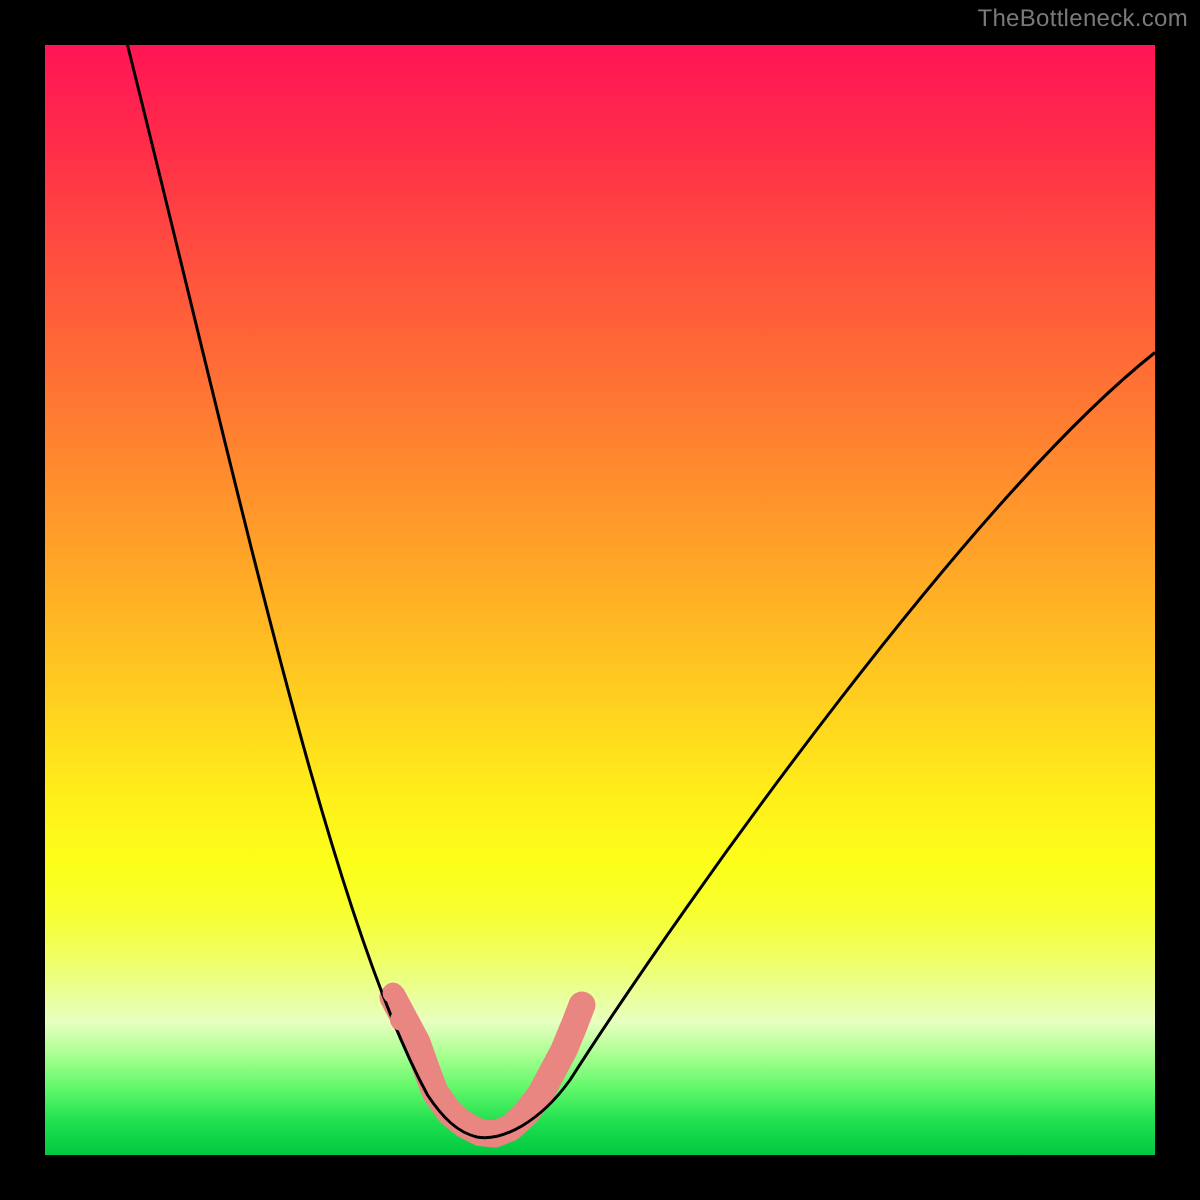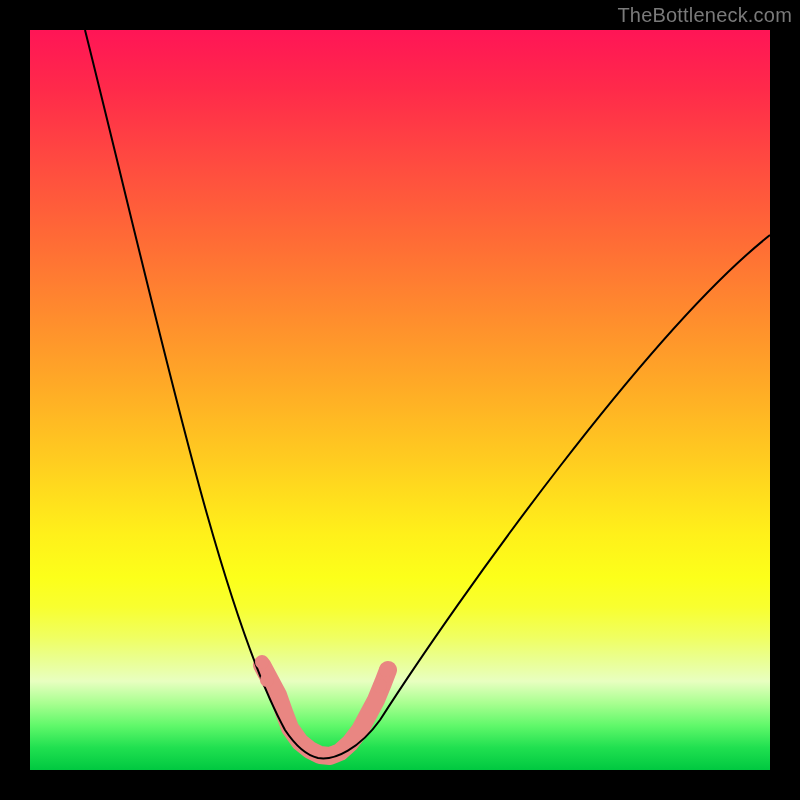--- a/index.html
+++ b/index.html
@@ -52,21 +52,21 @@
     left: 0;
     top: 0;
     width: 740px;
     height: 740px;
   }
   .watermark {
     position: absolute;
     top: 4px;
     right: 8px;
     color: #7a7a7a;
-    font-size: 20px;
+    font-size: 16px;
     letter-spacing: 0.2px;
     user-select: none;
   }
 </style>
 </head>
 <body>
 
 <div class="frame">
   <div class="watermark">TheBottleneck.com</div>
   <div class="plot">

